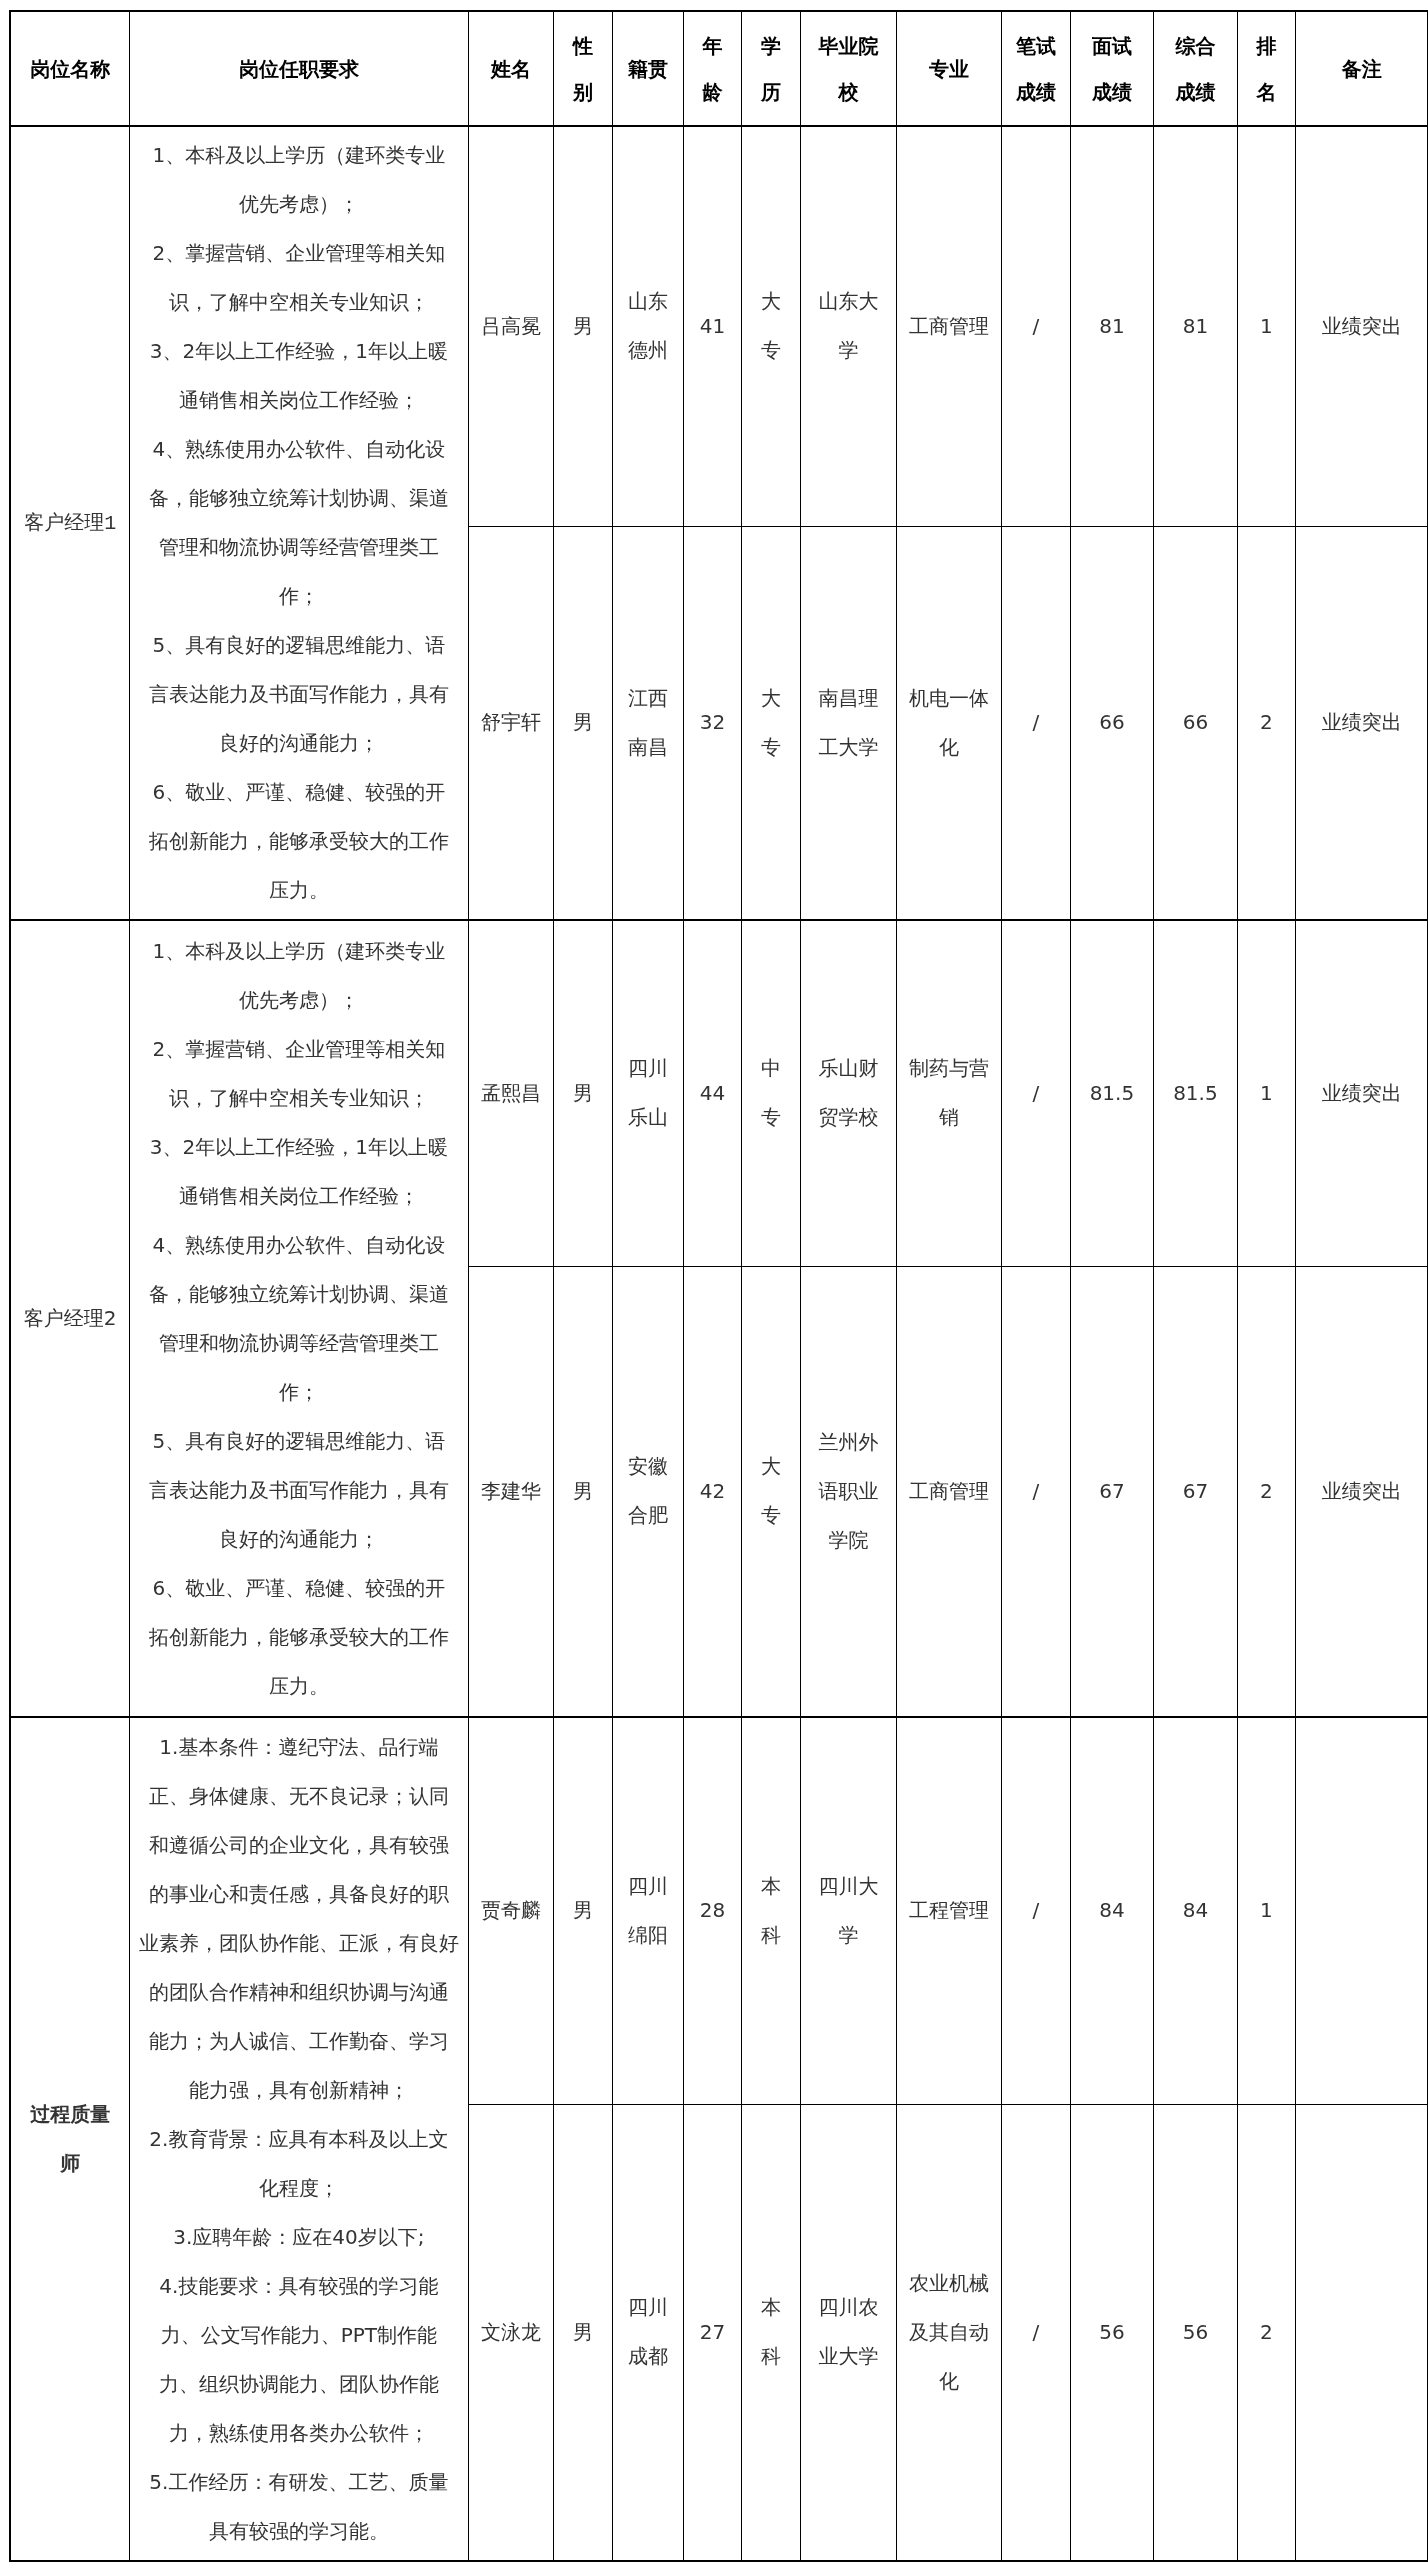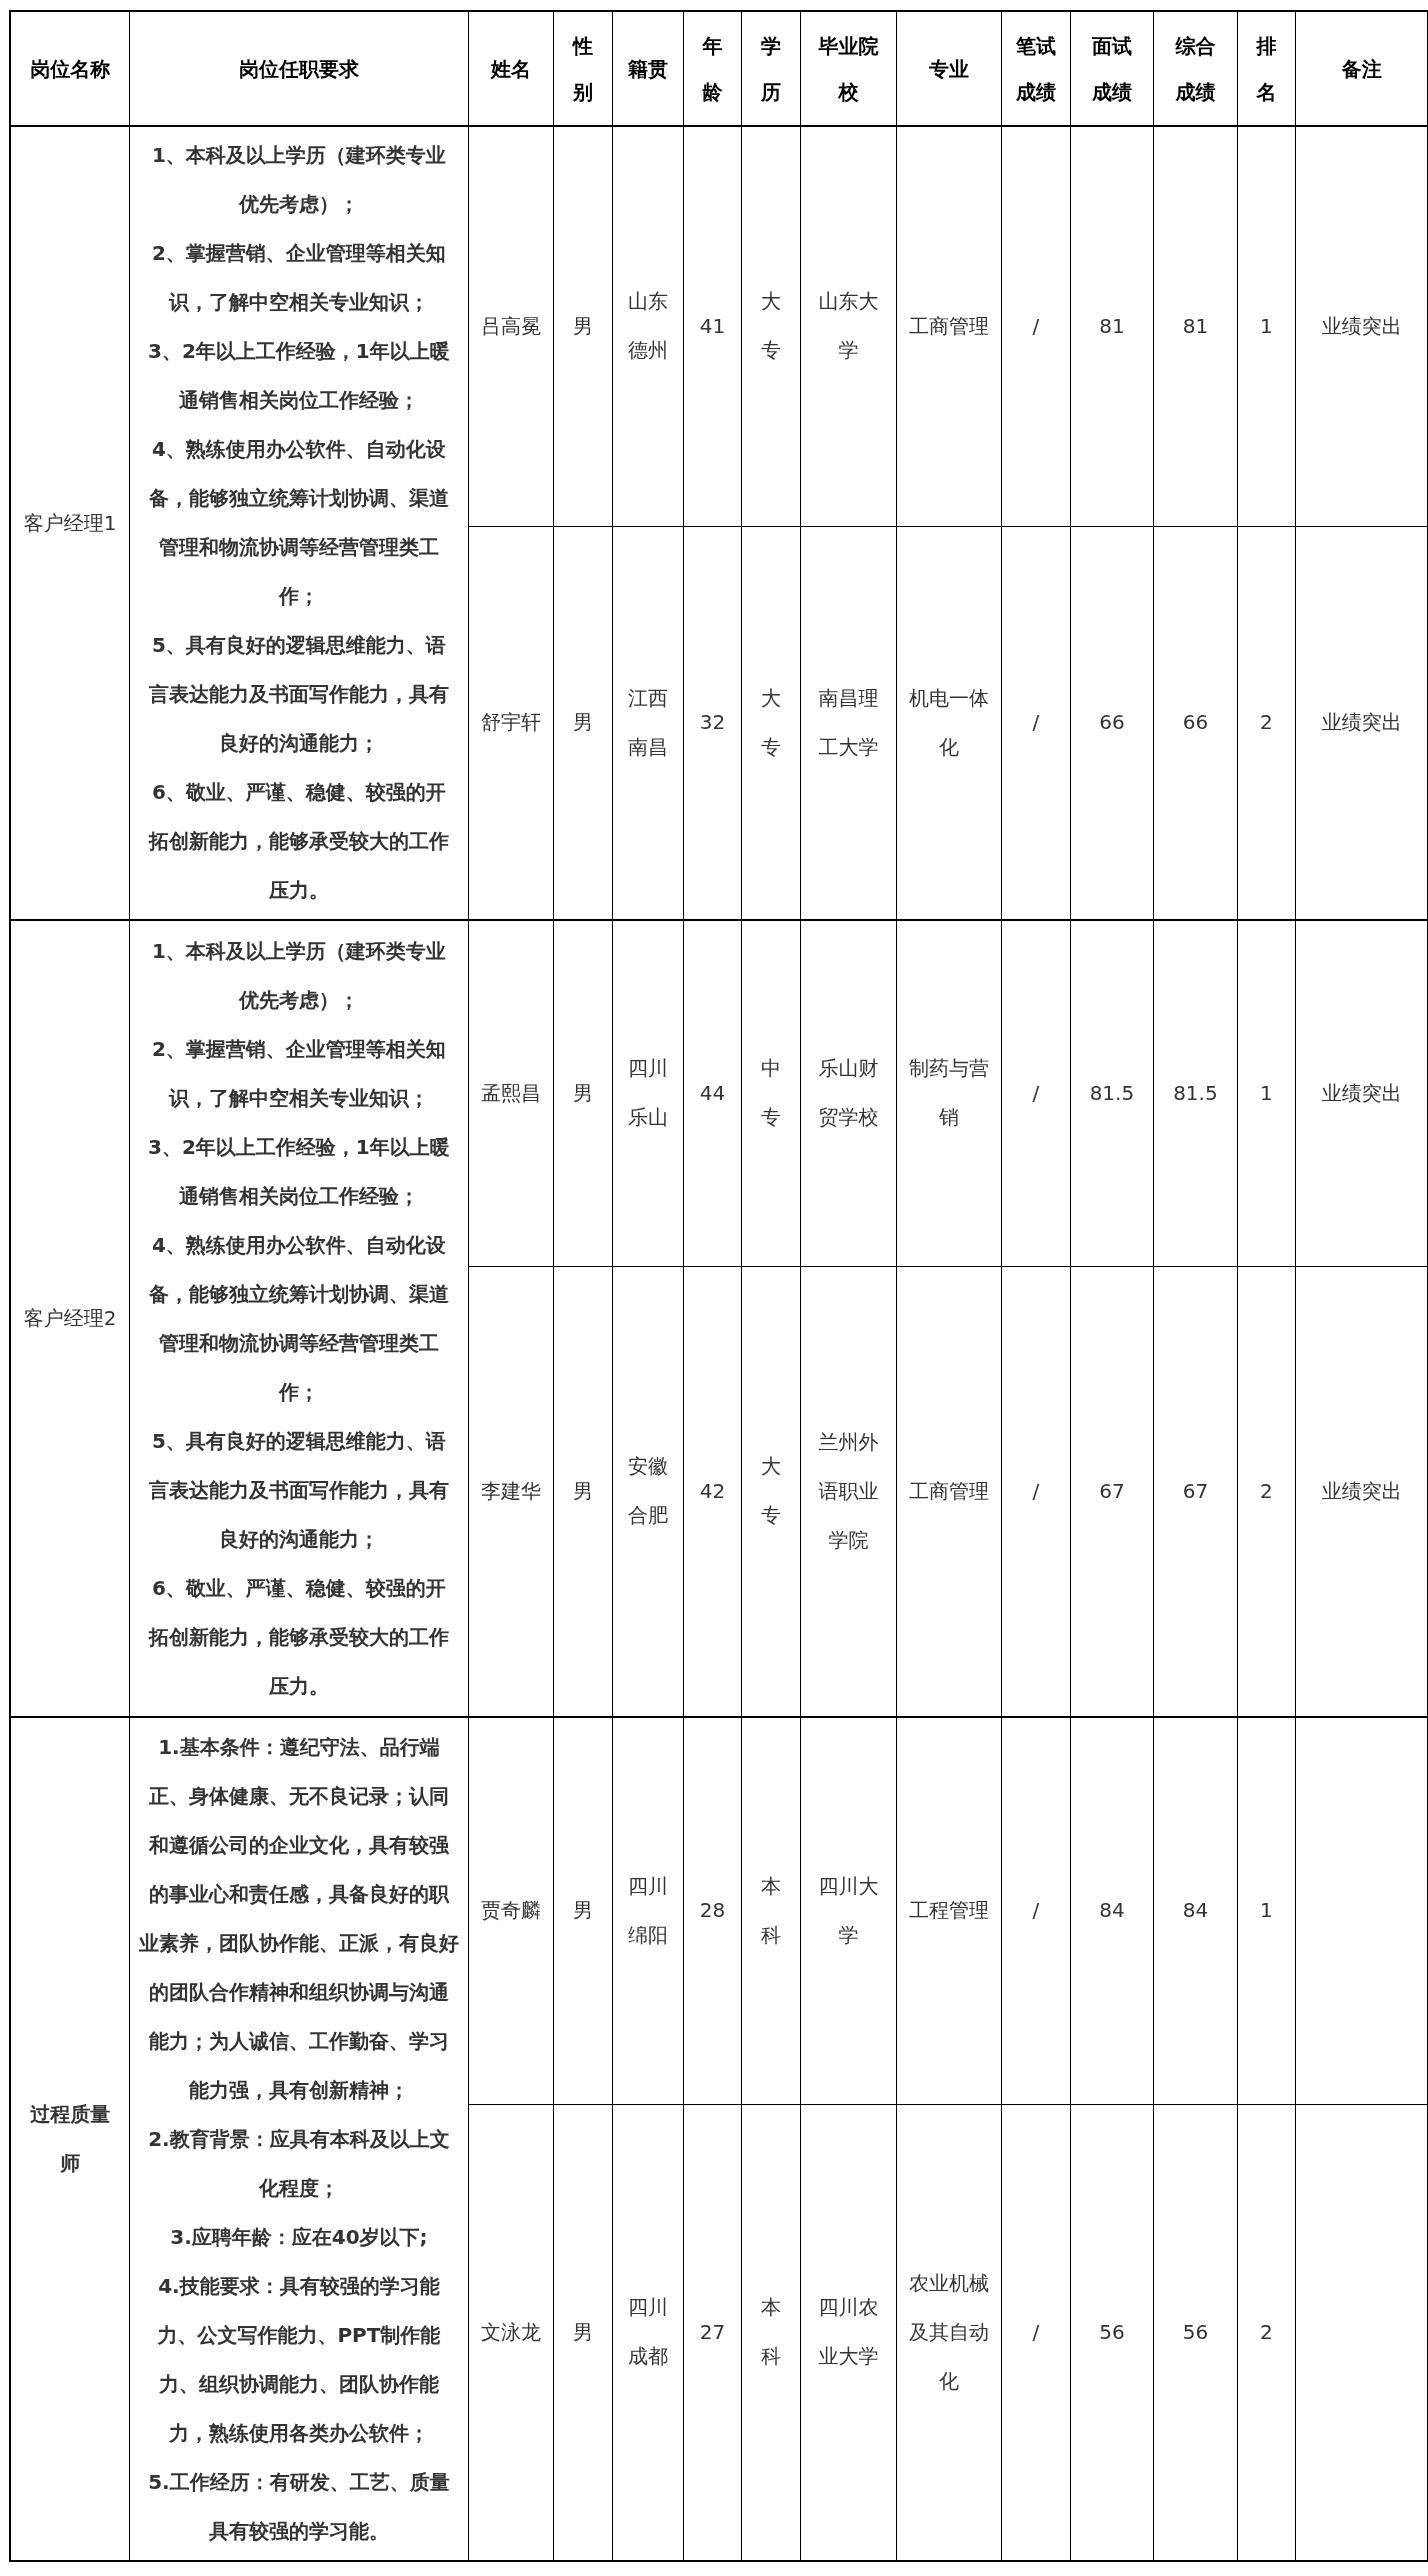--- a/index.html
+++ b/index.html
@@ -22,21 +22,21 @@
     font-weight: bold; color: #000; line-height: 46px;
   }
   tr.header-row { height: 115px; }
   tr.header-row th { border-bottom: 2.9px solid #000; }
   tr.section-end td { border-bottom: 2.9px solid #000; }
   td.req {
     text-align: left; vertical-align: middle;
     padding: 0 5.9px 0 15.3px; line-height: 49px; font-size: 20px;
     word-break: break-all;
   }
-  td.req div { white-space: nowrap; font-weight: bold; }
+  td.req div { white-space: nowrap; }
   .stack span { display: block; }
 </style>
 </head>
 <body>
 
 <table class="grid">
   <colgroup>
     <col style="width:119px">
       <col style="width:339px">
       <col style="width:85px">
@@ -99,21 +99,21 @@
         </th>
       <th class="stack">
           <span>排</span>
           <span>名</span>
         </th>
       <th class="stack">
           <span>备注</span>
         </th>
     </tr>
   <tr style="height: 400px;">
-        <td class="stack" rowspan="2" style="border-bottom: 2.9px solid rgb(0, 0, 0);">
+        <td class="stack" rowspan="2" style="border-bottom: 2.9px solid rgb(0, 0, 0); font-family: Liberation Mono, monospace;">
           <span>客户经理1</span>
         </td>
         <td class="req" rowspan="2" style="border-bottom: 2.9px solid rgb(0, 0, 0);">
           <div>1、本科及以上学历（建环类专业</div>
           <div>优先考虑）；</div>
           <div>2、掌握营销、企业管理等相关知</div>
           <div>识，了解中空相关专业知识；</div>
           <div>3、2年以上工作经验，1年以上暖</div>
           <div>通销售相关岗位工作经验；</div>
           <div>4、熟练使用办公软件、自动化设</div>

